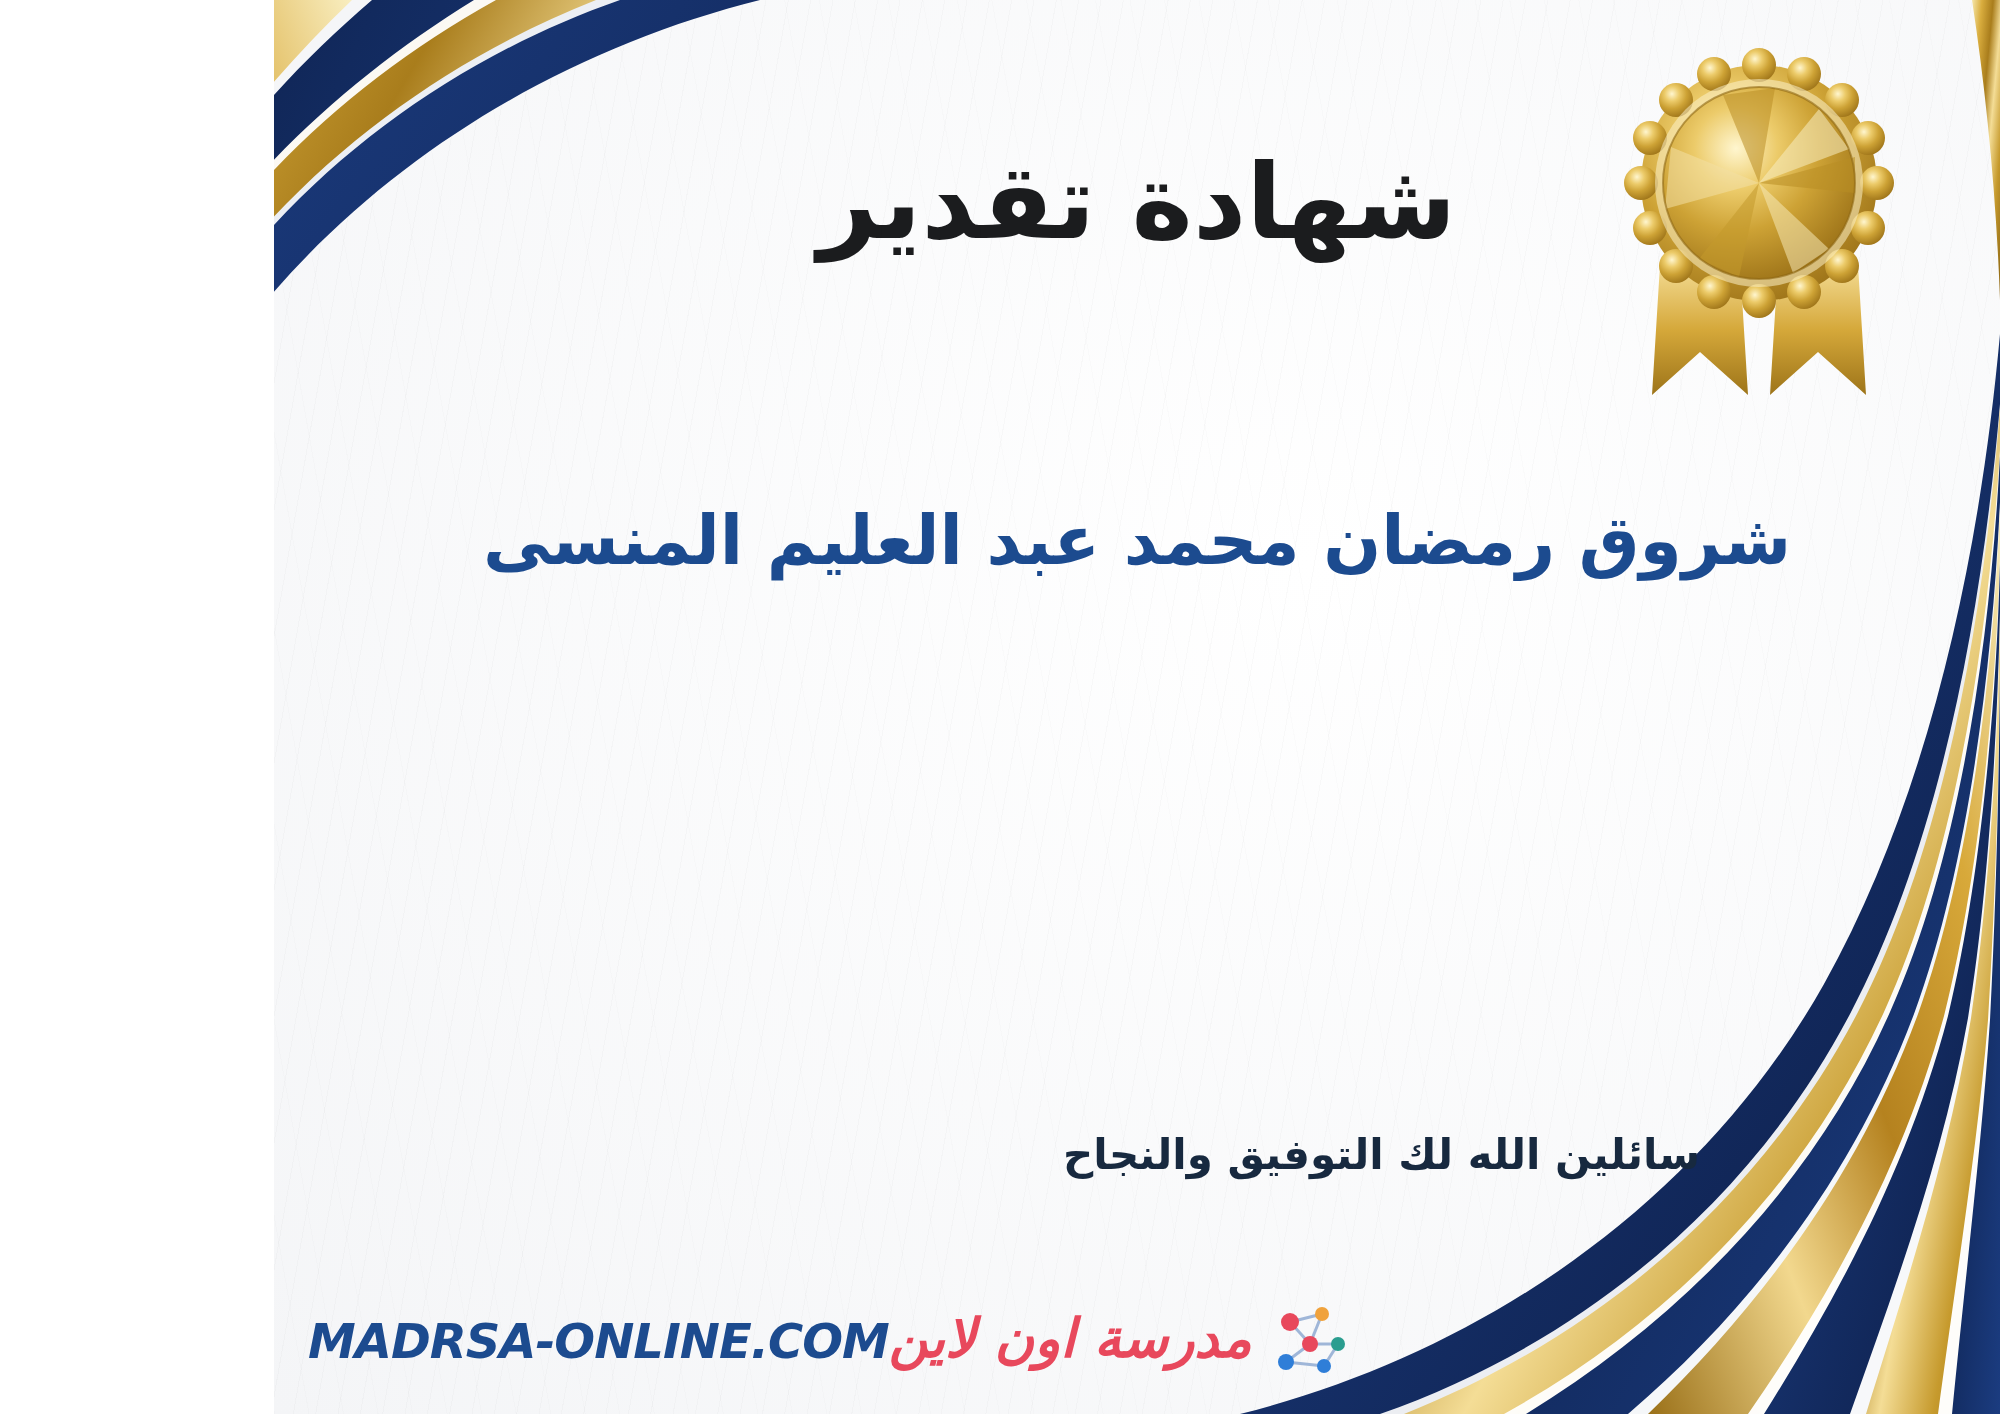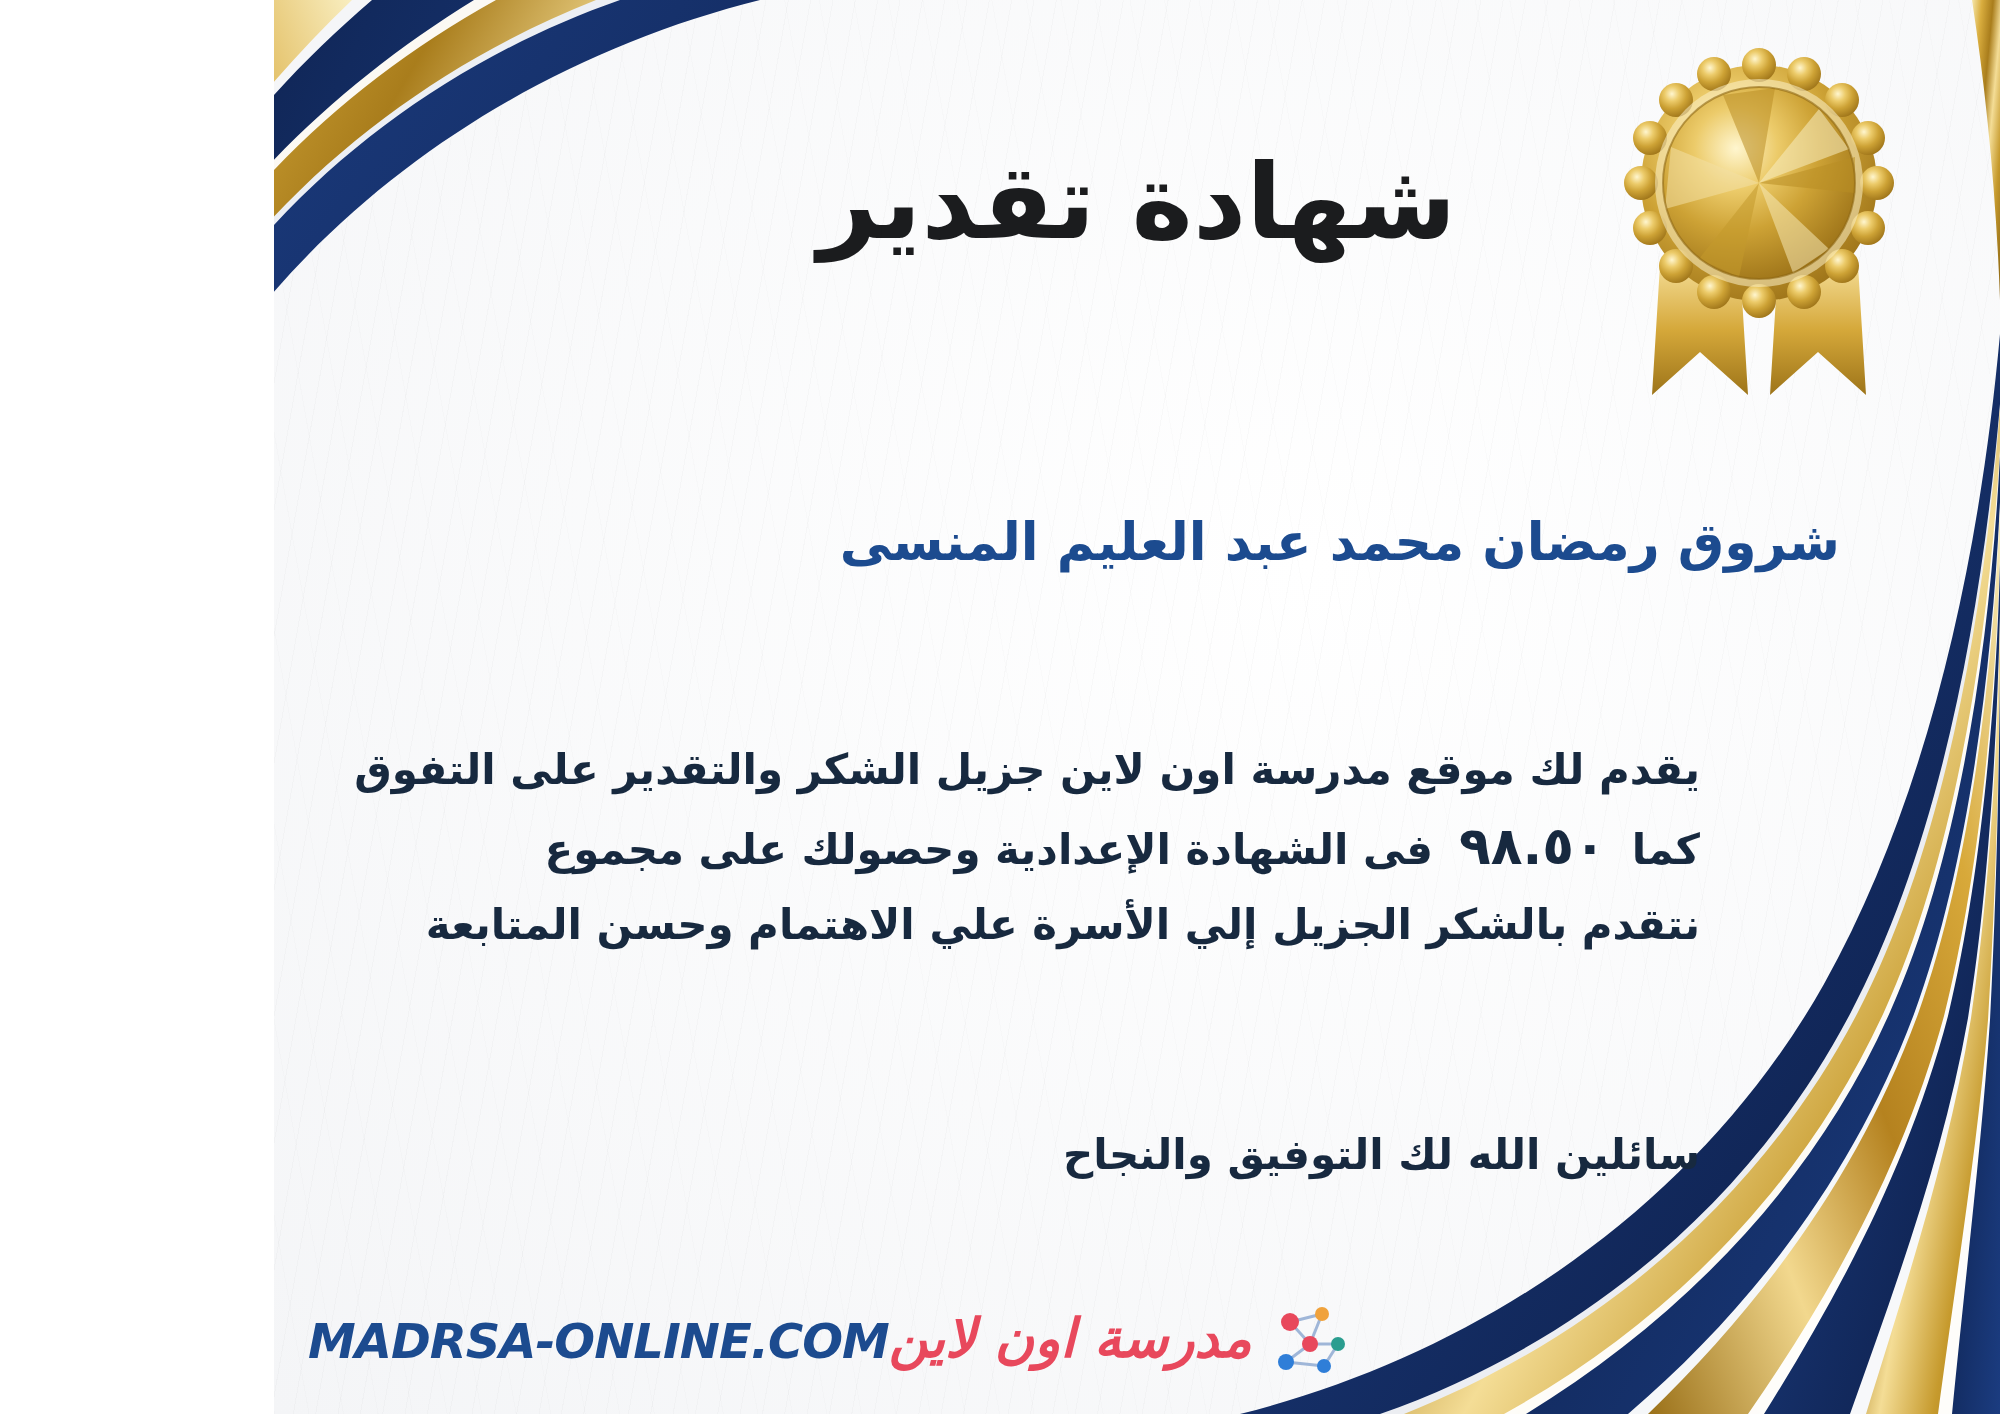--- a/index.html
+++ b/index.html
@@ -73,24 +73,25 @@
     text-align: center;
     font-size: 104px;
     font-weight: 700;
     color: #1b1c1e;
     letter-spacing: 0px;
     line-height: 1.1;
   }
 
   .recipient-name {
     position: absolute;
-    top: 510px;
+    top: 498px;
     left: 160px;
     right: 160px;
-    font-size: 52px;
+    text-align: center;
+    font-size: 68px;
     font-weight: 700;
     color: #1c4b8f;
     line-height: 1.25;
   }
 
   .body-block {
     position: absolute;
     top: 735px;
     left: 300px;
     right: 300px;
@@ -285,27 +286,20 @@
       </g>
     </g>
   </svg>
 
   <div class="content">
 
     <div class="cert-title">شهادة تقدير</div>
 
     <div class="recipient-name">شروق رمضان محمد عبد العليم المنسى</div>
 
-    <div class="body-block">
-      <span class="body-line">يقدم لك موقع مدرسة اون لاين جزيل الشكر  والتقدير على التفوق</span>
-      <span class="body-line">
-        <span>كما</span><span class="score">٩٨.٥٠</span><span>فى الشهادة الإعدادية وحصولك على مجموع</span>
-      </span>
-      <span class="body-line">نتقدم  بالشكر الجزيل إلي الأسرة علي الاهتمام وحسن المتابعة</span>
-    </div>
 
     <div class="closing-line">سائلين الله لك التوفيق  والنجاح</div>
   </div>
 
   <div class="brand">
     <div class="brand-row">
       <span class="brand-arabic">مدرسة اون لاين</span>
       <svg class="brand-mark" viewBox="0 0 92 78">
         <line x1="26" y1="22" x2="58" y2="14" stroke="#9fb6d8" stroke-width="3"></line>
         <line x1="26" y1="22" x2="46" y2="44" stroke="#9fb6d8" stroke-width="3"></line>

